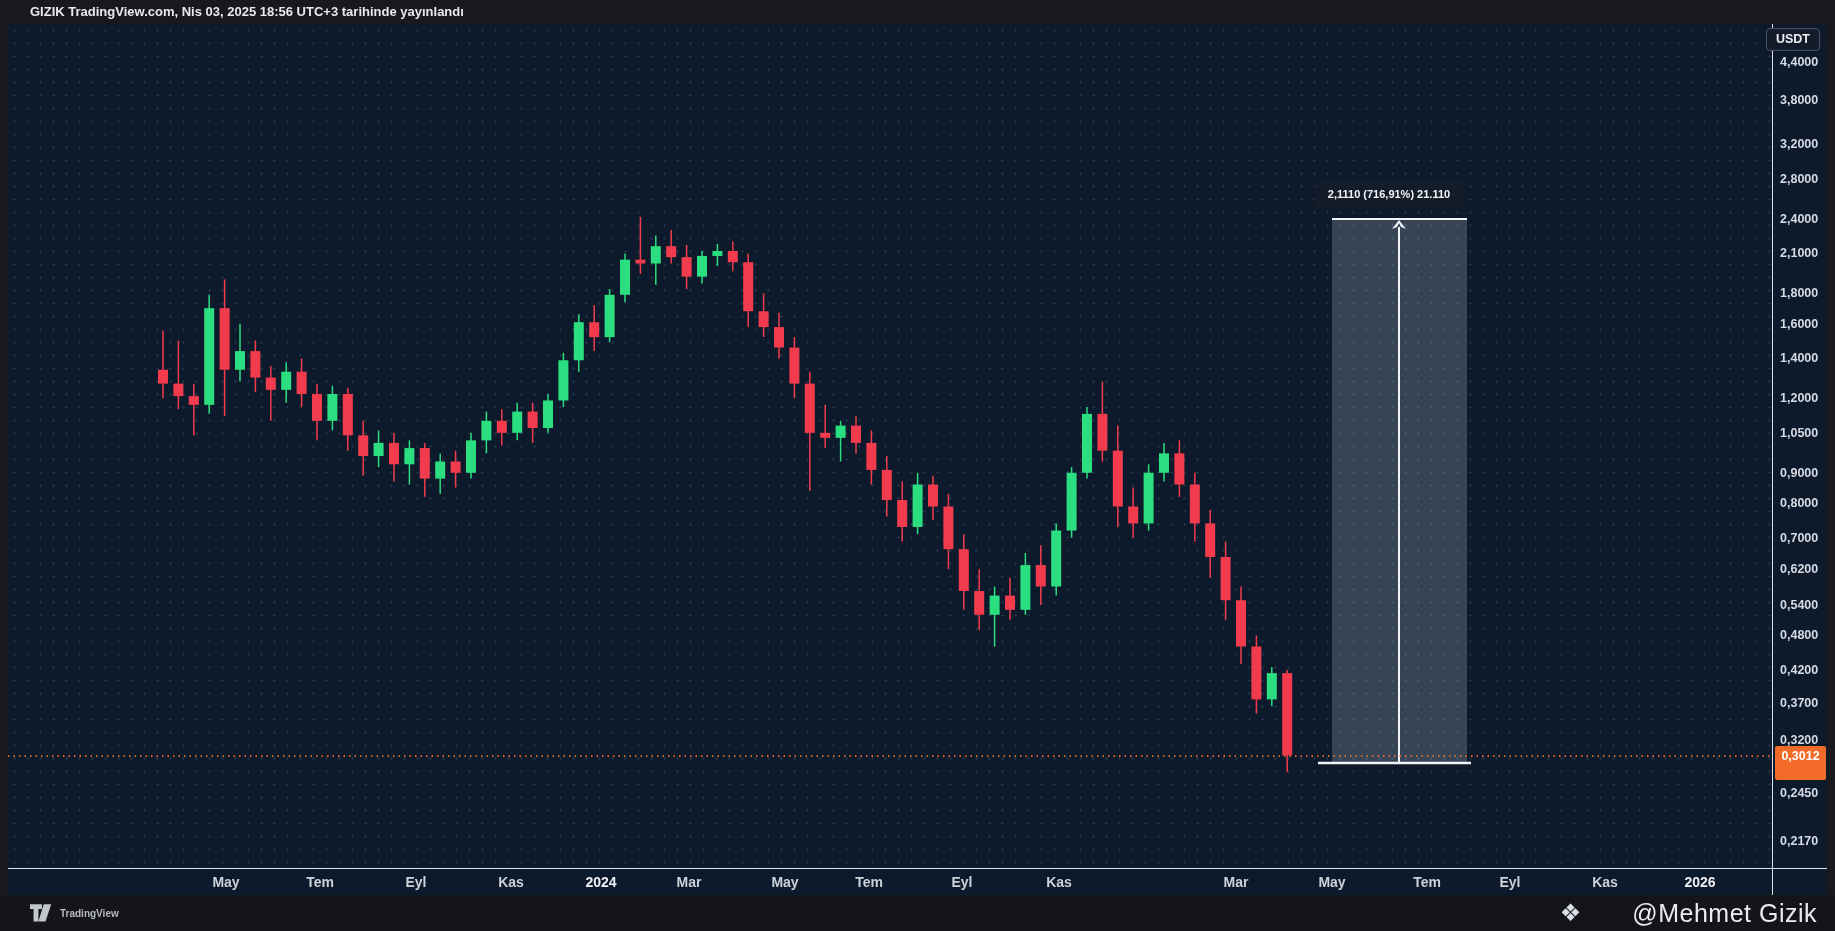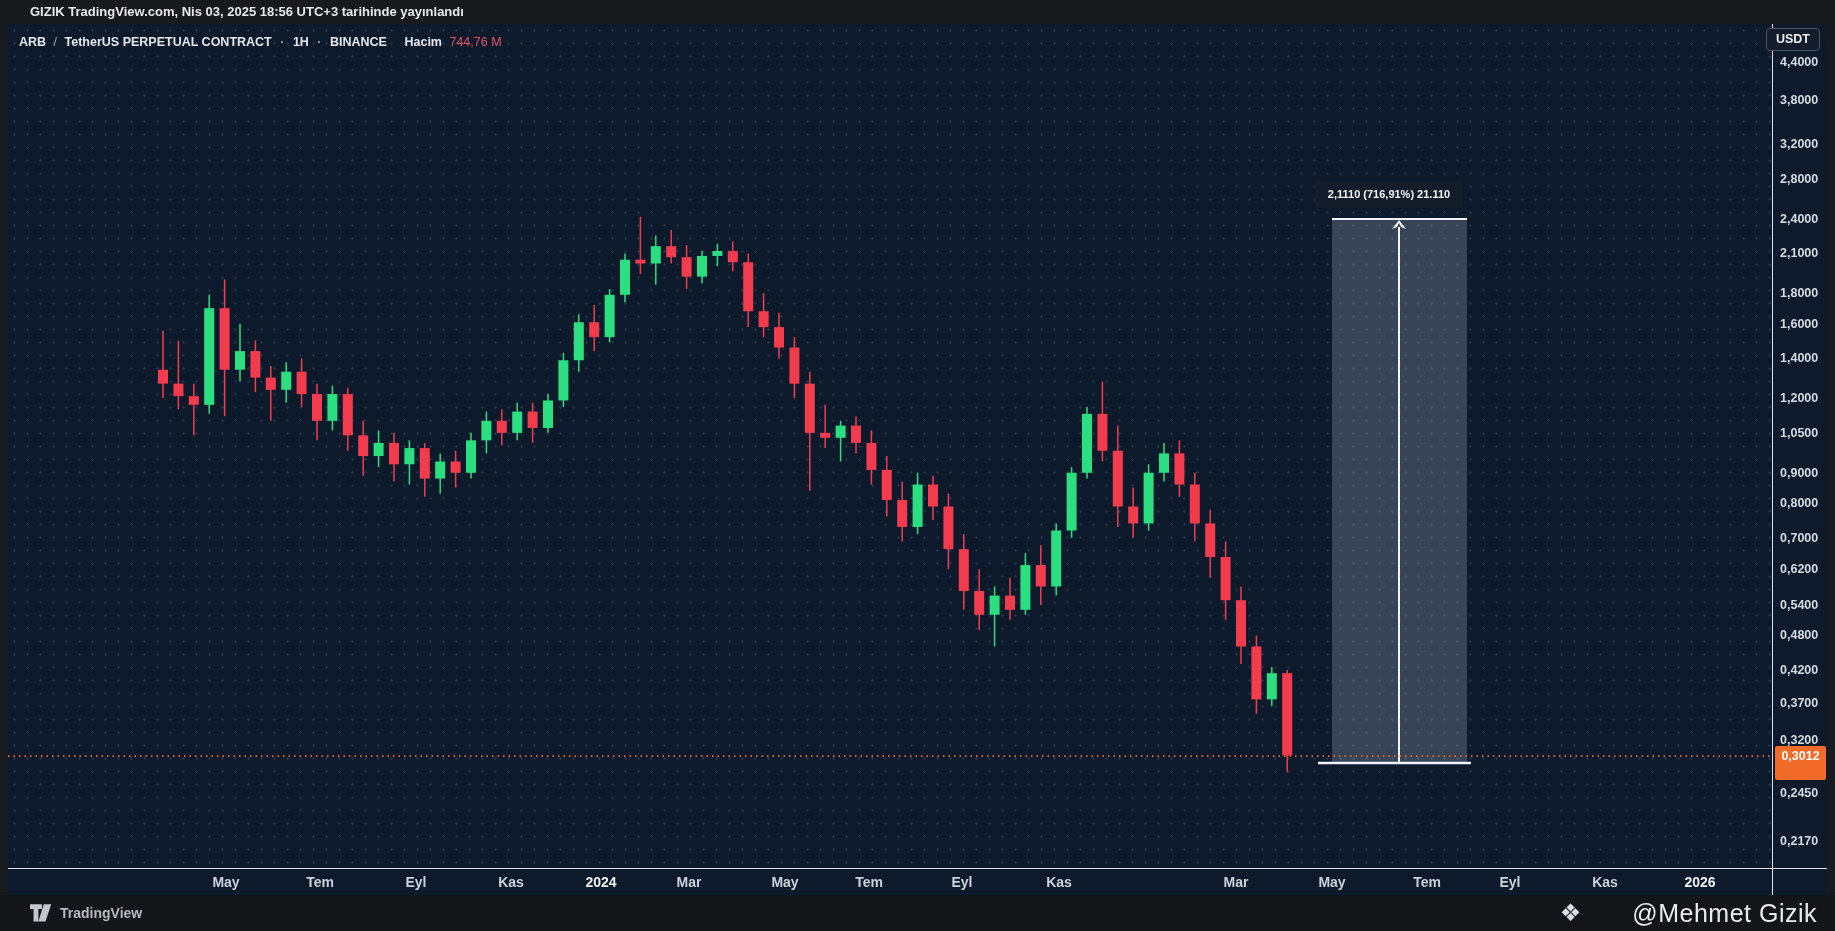--- a/index.html
+++ b/index.html
@@ -79,21 +79,21 @@
   }
   
   #footer {
     position:absolute; left:0; top:895px; width:1835px; height:36px;
     background:#141519;
   }
   #tv-logo-group {
     position:absolute; left:30px; top:8px; height:20px;
     display:flex; align-items:center; gap:7px;
   }
-  #tv-logo-text { color:#b7bac1; font-size:14px; font-weight:600; }
+  #tv-logo-text { color:#b7bac1; font-size:10px; font-weight:600; }
   #watermark-group {
     position:absolute; right:18px; top:0px; height:36px;
     display:flex; align-items:center; gap:8px;
   }
   #watermark-icon { color:#dbe0e8; font-size:24px; line-height:24px; }
   #watermark-text { color:#e9ebef; font-size:25px; font-weight:normal; letter-spacing:0.5px;margin-left:43px; }
 </style>
 </head>
 <body>
 
@@ -257,31 +257,20 @@
           <line x1="1248.4" y1="611.4780177099177" x2="1248.4" y2="689.5616967649315" stroke="#f23c4e" stroke-width="1.5"></line>
           <rect x="1243.4" y="622.4941275035495" width="10" height="52.88103211649775" fill="#f23c4e"></rect>
           <line x1="1263.8" y1="642.977992875782" x2="1263.8" y2="682.3712479697089" stroke="#2bdf80" stroke-width="1.5"></line>
           <rect x="1258.8" y="649.1411295453604" width="10" height="26.23403007468687" fill="#2bdf80"></rect>
           <line x1="1279.2" y1="646.0412181086191" x2="1279.2" y2="748.2330796132908" stroke="#f23c4e" stroke-width="1.5"></line>
           <rect x="1274.2" y="649.1411295453604" width="10" height="82.27252763794559" fill="#f23c4e"></rect>
           <line x1="0" y1="732.1002345386845" x2="1764" y2="732.1002345386845" stroke="#f26b28" stroke-width="1.6" stroke-dasharray="1.5 4"></line>
         </svg>
     </div>
 
-    <div id="legend">
-      <span>ARB</span>
-      <span class="sep">/</span>
-      <span>TetherUS PERPETUAL CONTRACT</span>
-      <span class="dot">·</span>
-      <span>1H</span>
-      <span class="dot">·</span>
-      <span>BINANCE</span>
-      <span class="vol-label">Hacim</span>
-      <span class="vol-value">744,76 M</span>
-    </div>
 
     <div id="price-axis">
       <div id="last-price-label" style="top: 722.1px;">0,3012</div>
     <div class="price-tick" style="top: 30px;">4,4000</div>
         <div class="price-tick" style="top: 67.9468px;">3,8000</div>
         <div class="price-tick" style="top: 112.428px;">3,2000</div>
         <div class="price-tick" style="top: 146.992px;">2,8000</div>
         <div class="price-tick" style="top: 186.892px;">2,4000</div>
         <div class="price-tick" style="top: 221.455px;">2,1000</div>
         <div class="price-tick" style="top: 261.355px;">1,8000</div>

